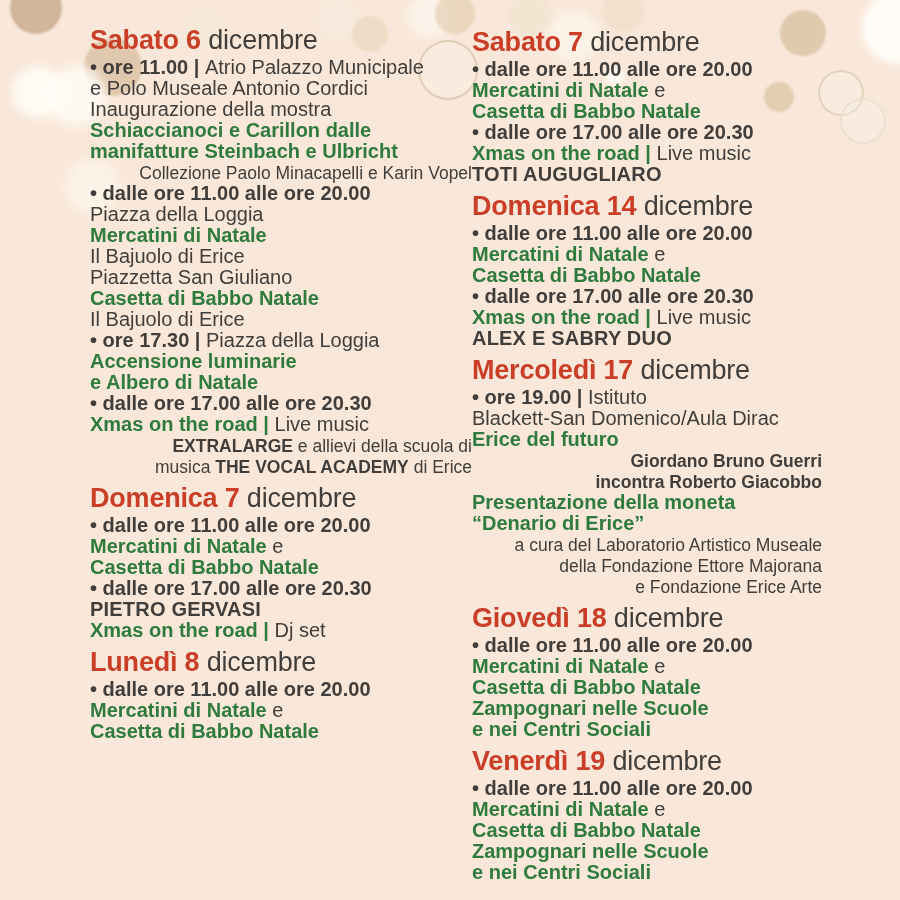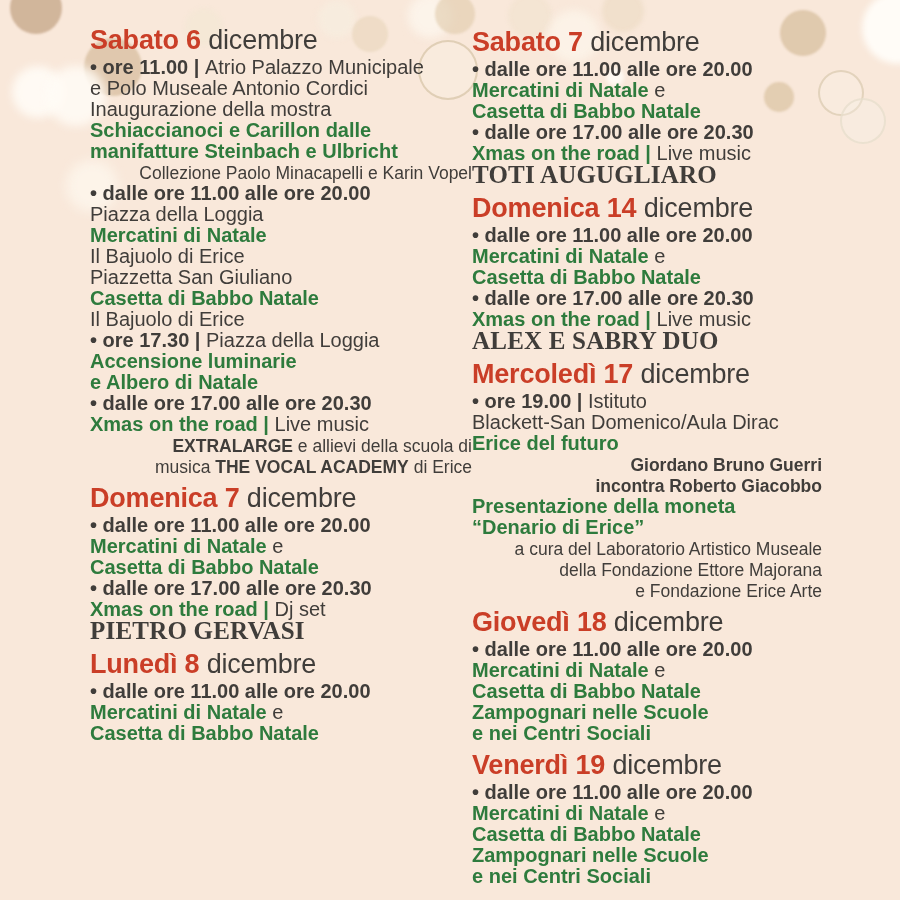--- a/index.html
+++ b/index.html
@@ -24,21 +24,21 @@
     color:var(--red);letter-spacing:-0.2px;white-space:nowrap;
   }
   h2.day .dmonth{font-weight:400;color:var(--dark);}
   .line{font-size:20px;line-height:21px;color:var(--dark);white-space:nowrap;}
   .line.sm{line-height:20px;text-align:right;}
   .seg-time{font-weight:700;}
   .seg-plain{font-weight:400;}
   .seg-green{font-weight:700;color:var(--green);}
   .seg-small{font-size:17.5px;font-weight:400;}
   .seg-smallbold{font-size:17.5px;font-weight:700;}
-  .seg-artist{font-size:25px;font-weight:700;letter-spacing:0.2px;font-family:Liberation Serif, serif;}
+  .seg-artist{font-size:20px;font-weight:700;letter-spacing:0.2px;}
 </style>
 </head>
 <body>
 
 <div class="poster">
   <div class="bokeh">
     <i style="left:10px;top:-18px;width:52px;height:52px;background:rgba(176,140,103,0.55);filter:blur(1px);"></i>
     <i style="left:84px;top:38px;width:58px;height:58px;background:rgba(193,161,120,0.45);filter:blur(1px);"></i>
     <i style="left:12px;top:66px;width:52px;height:52px;background:rgba(255,252,246,0.9);filter:blur(4px);"></i>
     <i style="left:46px;top:66px;width:60px;height:60px;background:rgba(255,252,246,0.85);filter:blur(5px);"></i>
@@ -83,22 +83,22 @@
         <div class="line"><span class="seg-green">Xmas on the road | </span><span class="seg-plain">Live music</span></div>
         <div class="line sm"><span class="seg-smallbold">EXTRALARGE</span><span class="seg-small"> e allievi della scuola di</span></div>
         <div class="line sm"><span class="seg-small">musica </span><span class="seg-smallbold">THE VOCAL ACADEMY</span><span class="seg-small"> di Erice</span></div>
       </section>
       <section>
         <h2 class="day"><span class="dname">Domenica 7</span><span class="dmonth"> dicembre</span></h2>
         <div class="line"><span class="seg-time">• dalle ore 11.00 alle ore 20.00</span></div>
         <div class="line"><span class="seg-green">Mercatini di Natale</span><span class="seg-plain"> e</span></div>
         <div class="line"><span class="seg-green">Casetta di Babbo Natale</span></div>
         <div class="line"><span class="seg-time">• dalle ore 17.00 alle ore 20.30</span></div>
+        <div class="line"><span class="seg-artist">PIETRO GERVASI</span></div>
         <div class="line"><span class="seg-green">Xmas on the road | </span><span class="seg-plain">Dj set</span></div>
-        <div class="line"><span class="seg-artist">PIETRO GERVASI</span></div>
       </section>
       <section>
         <h2 class="day"><span class="dname">Lunedì 8</span><span class="dmonth"> dicembre</span></h2>
         <div class="line"><span class="seg-time">• dalle ore 11.00 alle ore 20.00</span></div>
         <div class="line"><span class="seg-green">Mercatini di Natale</span><span class="seg-plain"> e</span></div>
         <div class="line"><span class="seg-green">Casetta di Babbo Natale</span></div>
       </section>
     </div>
   <div class="col col-right">
       <section>

